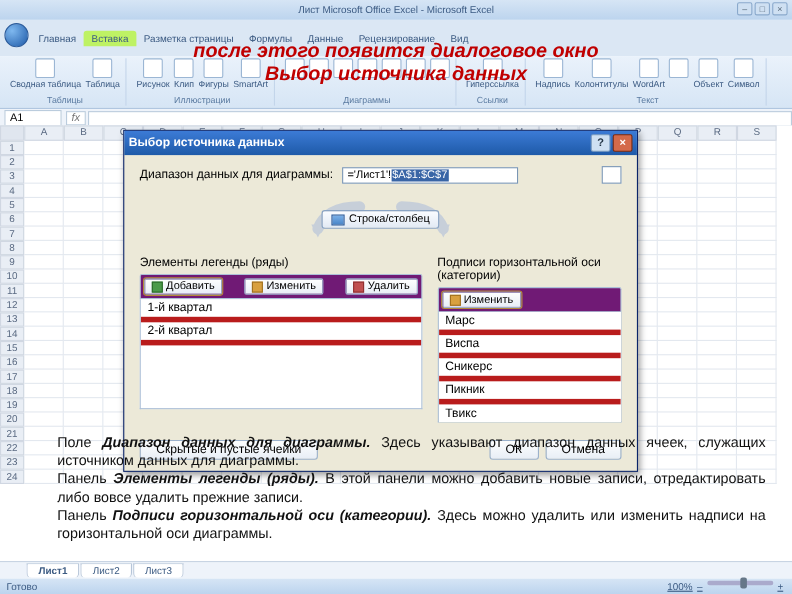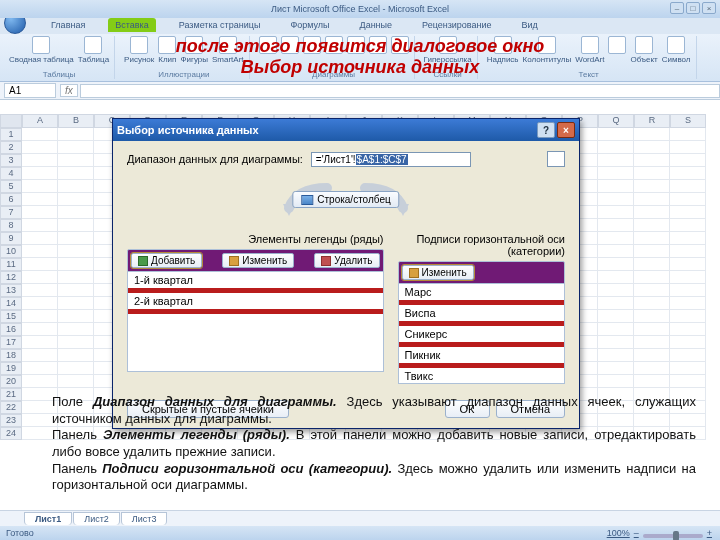--- a/index.html
+++ b/index.html
@@ -4,24 +4,24 @@
 <style>
   * { box-sizing: border-box; margin: 0; padding: 0; font-family: "Segoe UI", Tahoma, sans-serif; }
   body { width: 720px; height: 540px; background: #fff; overflow: hidden; position: relative; }
 
   
   .titlebar { height: 18px; background: linear-gradient(#d6e5f5,#bcd4ee); display:flex; align-items:center; justify-content:center; font-size:9px; color:#3b5a82; position:relative; }
   .titlebar .win-controls { position:absolute; right:4px; top:2px; display:flex; gap:2px; }
   .titlebar .win-controls span { width:14px; height:12px; background:#cfe0f2; border:1px solid #8aa9cc; border-radius:2px; display:flex; align-items:center; justify-content:center; font-size:8px; color:#567; }
 
   
-  .ribbon-tabs { height:16px; background:#dbe7f4; display:flex; align-items:flex-start; font-size:9px; color:#3b5a82; padding-left:4px; gap:16px; }
+  .ribbon-tabs { height:33px; background:#dbe7f4; display:flex; align-items:center; font-size:9px; color:#3b5a82; padding-left:4px; gap:0; }
   .ribbon-tabs .orb { width:22px; height:22px; border-radius:50%; background: radial-gradient(circle at 30% 30%, #7fb8ef, #1e5aa8); margin-top:-6px; margin-right:2px; border:1px solid #2a5a9a; }
   .ribbon-tabs .tab { padding:2px 7px; border-radius:3px 3px 0 0; }
-  .ribbon-tabs .tab.active { background:#84cc16; }
+  .ribbon-tabs .tab.active { background:#bef264; }
 
   
   .ribbon { height:48px; background:linear-gradient(#eaf2fb,#d6e5f5); border-bottom:1px solid #a8c0dd; display:flex; padding:2px 4px; gap:4px; position:relative; }
   .ribbon .group { display:flex; flex-direction:column; align-items:center; border-right:1px solid #c3d5ea; padding:0 5px; }
   .ribbon .group .icons { display:flex; gap:4px; align-items:flex-start; flex:1; }
   .ribbon .group .icons .btn { display:flex; flex-direction:column; align-items:center; font-size:8px; color:#3b5a82; }
   .ribbon .group .icons .btn .glyph { width:18px; height:18px; border:1px solid #9bb6d4; background:#fff; margin-bottom:1px; border-radius:2px; }
   .ribbon .group .label { font-size:8px; color:#5a7aa0; }
 
   
@@ -58,42 +58,42 @@
   .dialog .range-row .range-input { flex:0 0 160px; background:#fff; border:1px solid #7a96b4; padding:1px 4px; font-size:10px; position:relative; }
   .dialog .range-row .range-input .hl { background:#3965a6; color:#fff; padding:0 1px;}
   .dialog .range-row .picker { width:18px; height:16px; border:1px solid #7a96b4; background:#fff; margin-left:auto; }
   .dialog .swap-area { display:flex; align-items:center; justify-content:center; gap:18px; margin:4px 0 10px; position:relative; height:46px; }
   .dialog .swap-area .arrow { width:60px; height:40px; position:relative; }
   .dialog .swap-area .arrow svg { width:100%; height:100%; }
   .dialog .swap-btn { position:absolute; left:50%; transform:translateX(-50%); top:14px; background:linear-gradient(#fafcff,#e2eaf4); border:1px solid #8aa4c4; border-radius:3px; padding:2px 8px; font-size:10px; display:flex; align-items:center; gap:4px; }
   .dialog .swap-btn .ic { width:12px; height:10px; background:linear-gradient(#7ab0e8,#4a86c8); border:1px solid #2a5a9a; }
   .dialog .panels { display:flex; gap:14px; }
   .dialog .panel { flex:1; }
-  .dialog .panel .ptitle { font-size:11px; margin-bottom:4px;text-align:right; }
+  .dialog .panel .ptitle { font-size:11px; margin-bottom:4px; }
   .dialog .panel .toolbar { border:1px solid #adc0d8; background:#701a75; padding:3px; display:flex; gap:20px; border-radius:2px 2px 0 0; }
   .dialog .panel .toolbar.right { justify-content:flex-start; }
   .dialog .panel .toolbar button { font-size:10px; background:linear-gradient(#fdfefe,#e8eef6); border:1px solid #9bb1cc; border-radius:2px; padding:1px 6px; display:flex; align-items:center; gap:3px; cursor:pointer; }
   .dialog .panel .toolbar button .ic { width:10px; height:10px; }
   .dialog .panel .toolbar button:first-child { outline:1px solid #b48a3a; }
   .dialog .panel ul { list-style:none; border:1px solid #adc0d8; border-top:none; background:#fff; height:100px; overflow:auto; }
   .dialog .panel ul li { font-size:11px; padding:2px 6px; border-bottom:5px solid #b91c1c; }
   .dialog .footer { display:flex; justify-content:space-between; padding:8px 14px 10px; align-items:center; }
   .dialog .footer .left button, .dialog .footer .right button { font-size:11px; background:linear-gradient(#fdfefe,#e8eef6); border:1px solid #9bb1cc; border-radius:3px; padding:2px 14px; cursor:pointer; }
   .dialog .footer .right { display:flex; gap:6px; }
 
   
   .explain { position:absolute; left:52px; right:24px; top:394px; font-size:13px; line-height:1.28; text-align:justify; color:#111; }
   .explain b, .explain i { font-style:italic; font-weight:bold; }
 
   
   .sheettabs { position:absolute; bottom:14px; left:0; right:0; height:16px; background:#eef3fa; display:flex; align-items:center; font-size:9px; padding-left:24px; gap:1px; border-top:1px solid #c8d4e3;}
   .sheettabs .st { background:#fff; border:1px solid #b6c5d8; border-bottom:none; padding:1px 10px; border-radius:0 0 4px 4px; color:#3b5a82; }
   .sheettabs .st.active { background:#fff; font-weight:bold; }
   .statusbar { position:absolute; bottom:0; left:0; right:0; height:14px; background:linear-gradient(#d6e5f5,#bcd4ee); font-size:9px; color:#3b5a82; padding-left:6px; display:flex; align-items:center; justify-content:space-between; padding-right:8px;}
-  .statusbar .zoom { display:flex; align-items:flex-end; gap:4px;text-decoration:underline; }
+  .statusbar .zoom { display:flex; align-items:flex-start; gap:4px;text-decoration:underline; }
   .statusbar .zoom .track { width:60px; height:4px; background:#aac; border-radius:2px; position:relative; }
   .statusbar .zoom .track .thumb { position:absolute; left:50%; top:-3px; width:6px; height:10px; background:#678; border-radius:2px; }
 </style>
 </head>
 <body>
 
 <div class="titlebar">
   <span>Лист Microsoft Office Excel - Microsoft Excel</span>
   <div class="win-controls">
     <span>–</span>

